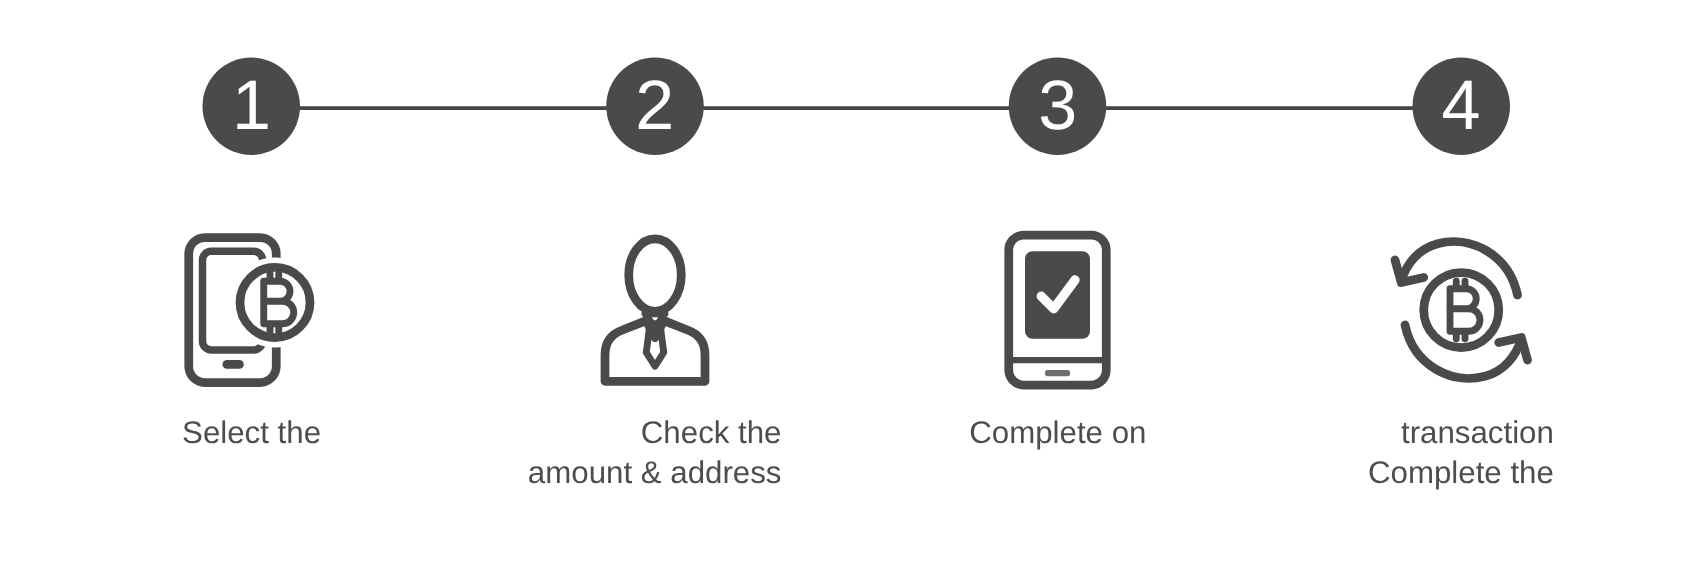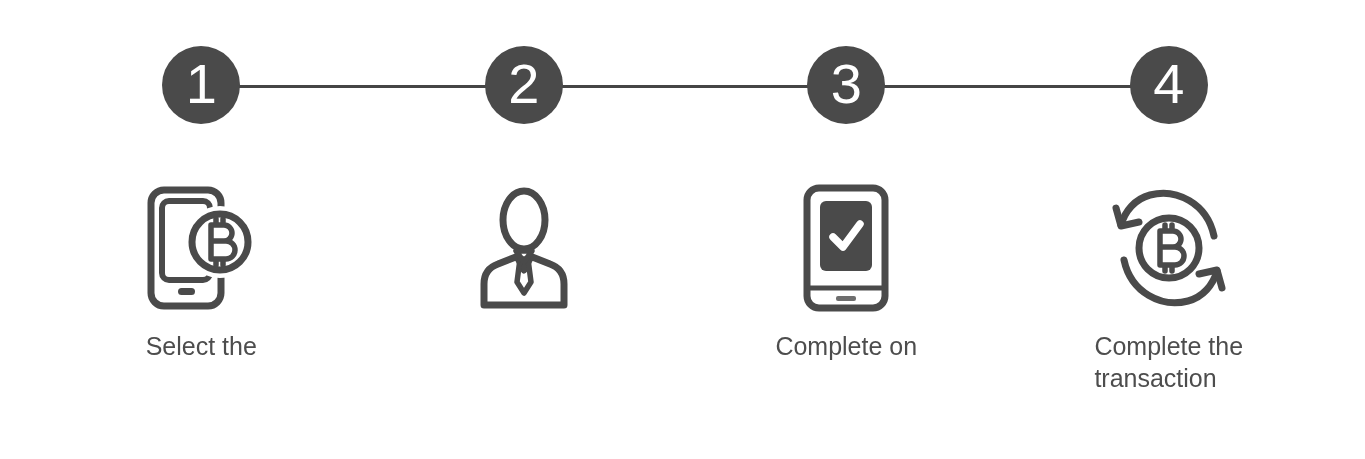--- a/index.html
+++ b/index.html
@@ -51,21 +51,21 @@
   }
   .iconbox {
     height: 132px;
     margin-top: 58px;
     display: flex;
     align-items: center;
     justify-content: center;
   }
   .label {
     margin-top: 16px;
-    text-align: left;
+    text-align: right;
     font-size: 25px;
     line-height: 32px;
     color: #4d4d4d;
   }
   .label span { display: block; }
   svg { display: block; }
   .stroke {
     fill: none;
     stroke: #4a4a4a;
     stroke-linecap: round;
@@ -108,20 +108,22 @@
       </div>
       <div class="iconbox">
         <svg width="90" height="122" viewBox="0 0 90 122">
           <ellipse class="stroke" cx="45" cy="33" rx="21" ry="29" stroke-width="7"></ellipse>
           <path class="stroke" stroke-width="7" d="M 5,118 L 5,97 Q 5,82 19,77 L 38,69.5 L 45,83 L 52,69.5 L 71,77 Q 85,82 85,97 L 85,118 Z"></path>
           <path class="stroke" fill="#ffffff" stroke-width="5.5" d="M 41,72 L 49,72 L 52,95 L 45,106 L 38,95 Z"></path>
           <path class="stroke" fill="#ffffff" stroke-width="5.5" d="M 37,64 L 53,64 L 45,75 Z"></path>
         </svg>
       </div>
       <div class="label">
+        <span>Check the</span>
+        <span>amount &amp; address</span>
       </div>
     </div>
 
     <div class="step">
       <div class="circle">
         <span>3</span>
       </div>
       <div class="iconbox">
         <svg width="86" height="128" viewBox="0 0 86 128">
           <rect class="stroke" x="4" y="4" width="78" height="120" rx="12" stroke-width="7"></rect>
@@ -146,19 +148,19 @@
           <g transform="translate(61,61)">
             <path class="stroke" stroke-width="5.5" d="M -9,-17 L -9,17 M -9,-17 L 4,-17 A 8,8 0 0 1 4,-1 L -9,-1 M -9,-1 L 6,-1 A 9,9 0 0 1 6,17 L -9,17 M -4,-23 L -4,-17 M 3,-23 L 3,-17 M -4,17 L -4,23 M 3,17 L 3,23"></path>
           </g>
           <path class="stroke" stroke-width="7" d="M 106,49 C 99,16 68,1 42,8 C 27,12 17,24 13,38"></path>
           <path class="stroke" stroke-width="7" d="M 8,21 L 13,39 L 31,35"></path>
           <path class="stroke" stroke-width="7" d="M 16,73 C 23,106 54,121 80,114 C 95,110 105,98 109,84"></path>
           <path class="stroke" stroke-width="7" d="M 114,101 L 109,83 L 91,87"></path>
         </svg>
       </div>
       <div class="label">
+        <span>transaction</span>
         <span>Complete the</span>
-        <span>transaction</span>
       </div>
     </div>
 
   </div>
 </div>
 
 </body></html>

